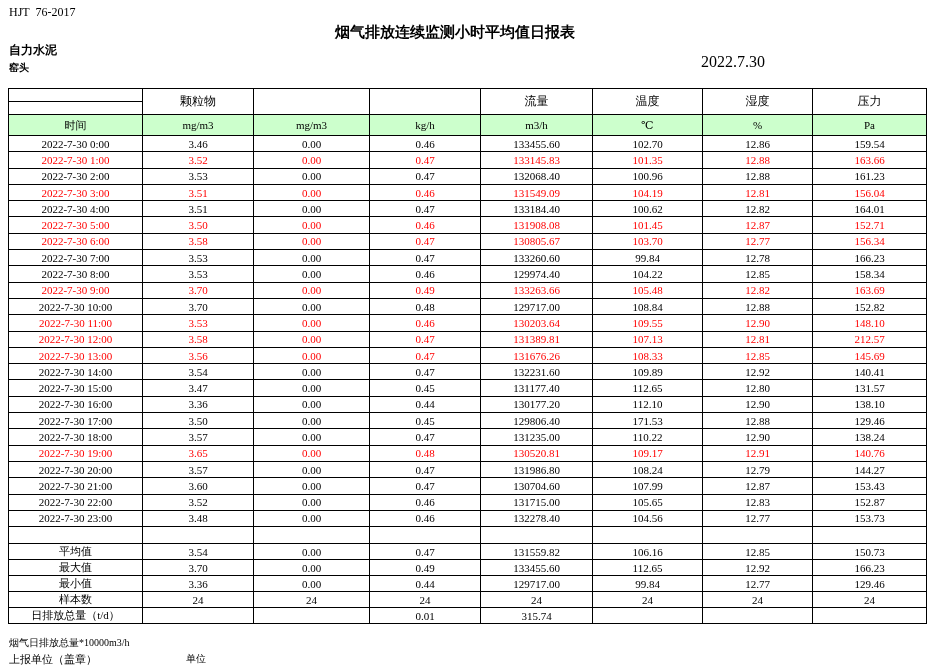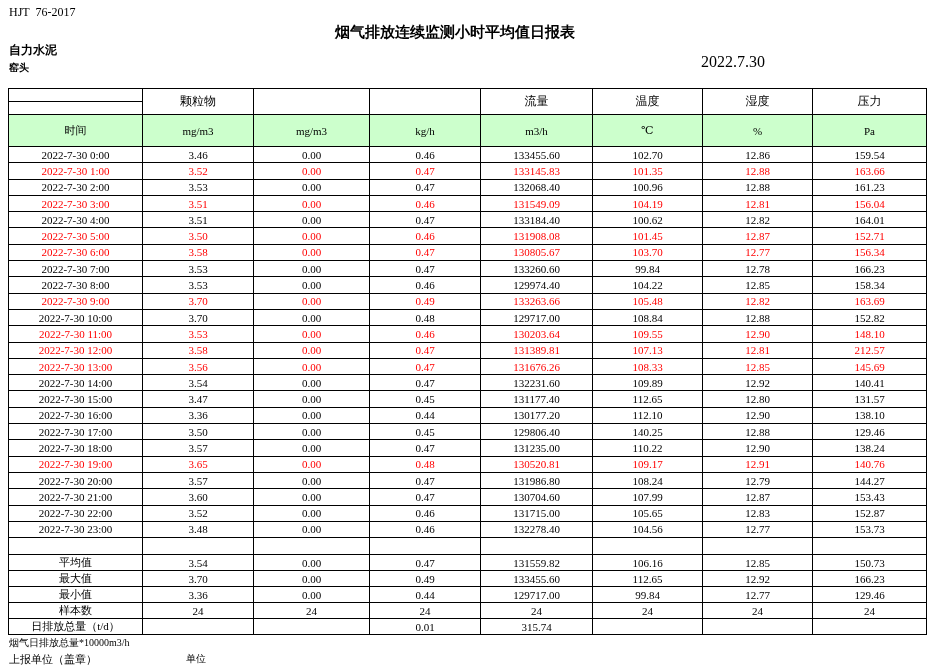--- a/index.html
+++ b/index.html
@@ -41,21 +41,21 @@
     border: 1px solid #000000;
     padding: 0 2px;
     text-align: center;
     font-size: 11px;
     font-weight: normal;
     white-space: nowrap;
     overflow: hidden;
   }
   tr.group-row th { height: 13px; font-size: 12px; margin-top: 40px; }
   tr.group-row2 th { height: 13px; }
-  tr.units-row th { height: 32px; background: #ccffcc; }
+  tr.units-row th { height: 21px; background: #ccffcc; }
   tr.data-row td { height: 16.3px; }
   tr.data-row.red td { color: #ff0000; }
   tr.blank-row td { height: 17px; }
   tr.summary-row td { height: 15.5px; margin-left: 12px; }
 
   .foot-note {
     position: absolute; left: 9px; top: 636px;
     font-size: 10px;
   }
   .foot-line {
@@ -284,21 +284,21 @@
           <td>112.10</td>
           <td>12.90</td>
           <td>138.10</td>
         </tr>
         <tr class="data-row">
           <td>2022-7-30 17:00</td>
           <td>3.50</td>
           <td>0.00</td>
           <td>0.45</td>
           <td>129806.40</td>
-          <td>140.25</td>
+          <td>171.53</td>
           <td>12.88</td>
           <td>129.46</td>
         </tr>
         <tr class="data-row">
           <td>2022-7-30 18:00</td>
           <td>3.57</td>
           <td>0.00</td>
           <td>0.47</td>
           <td>131235.00</td>
           <td>110.22</td>

